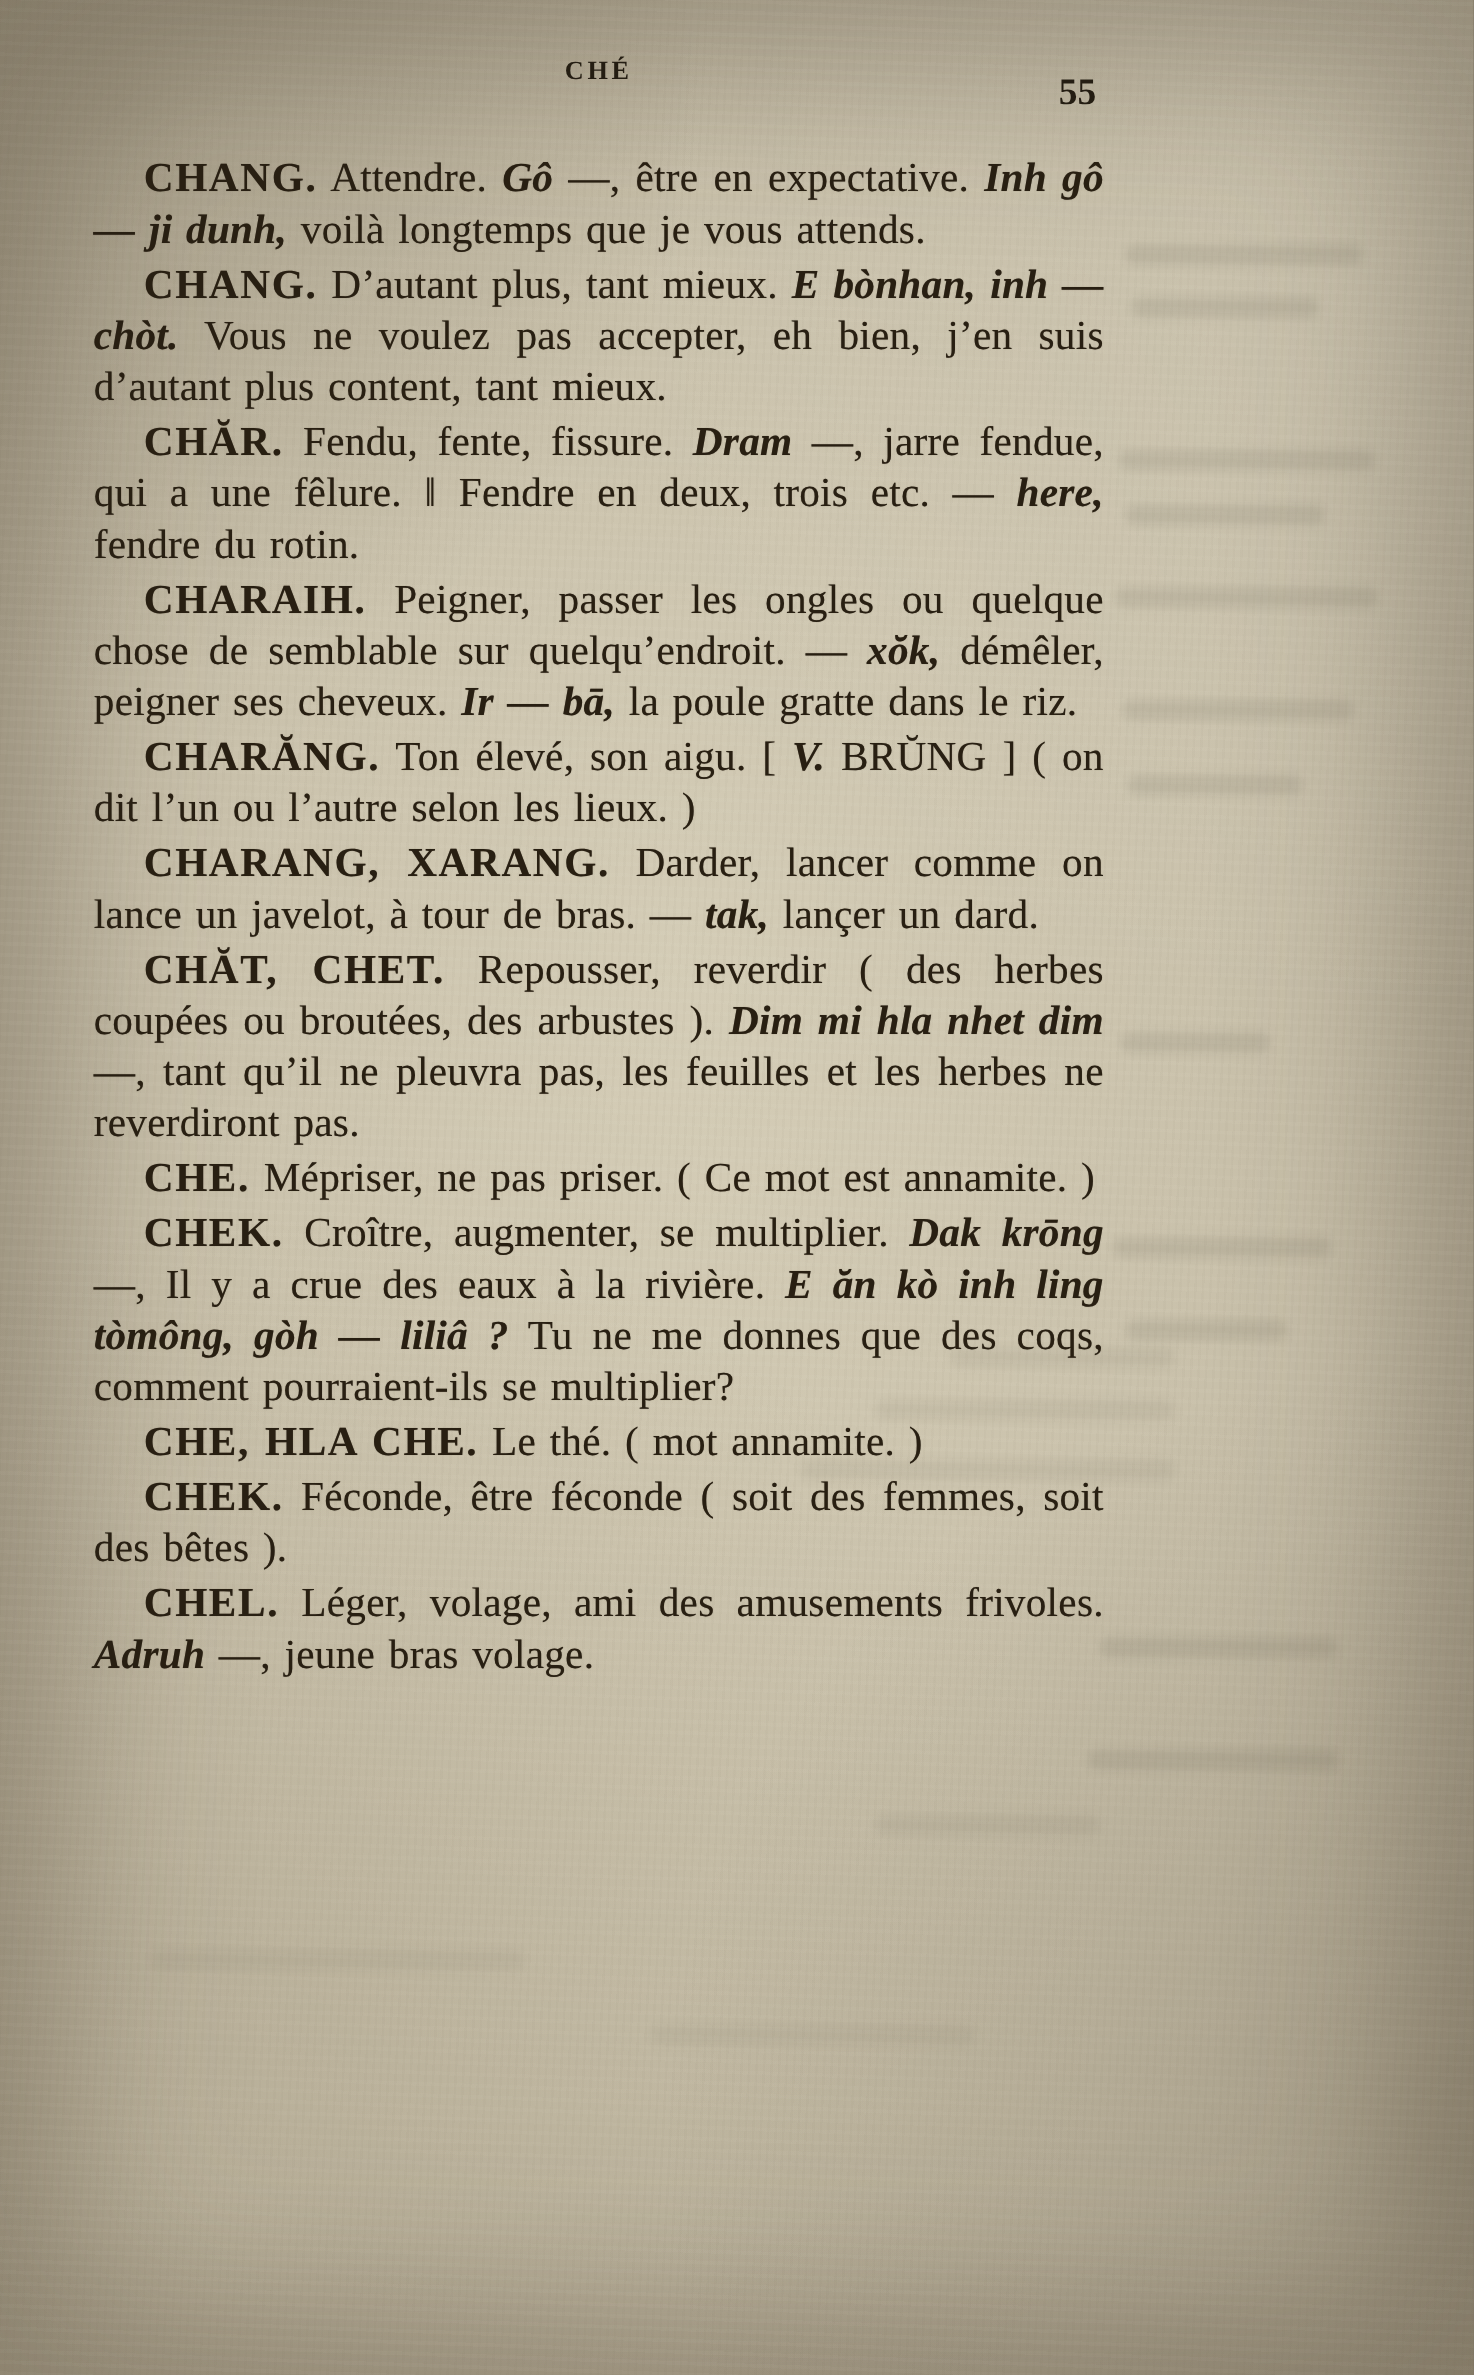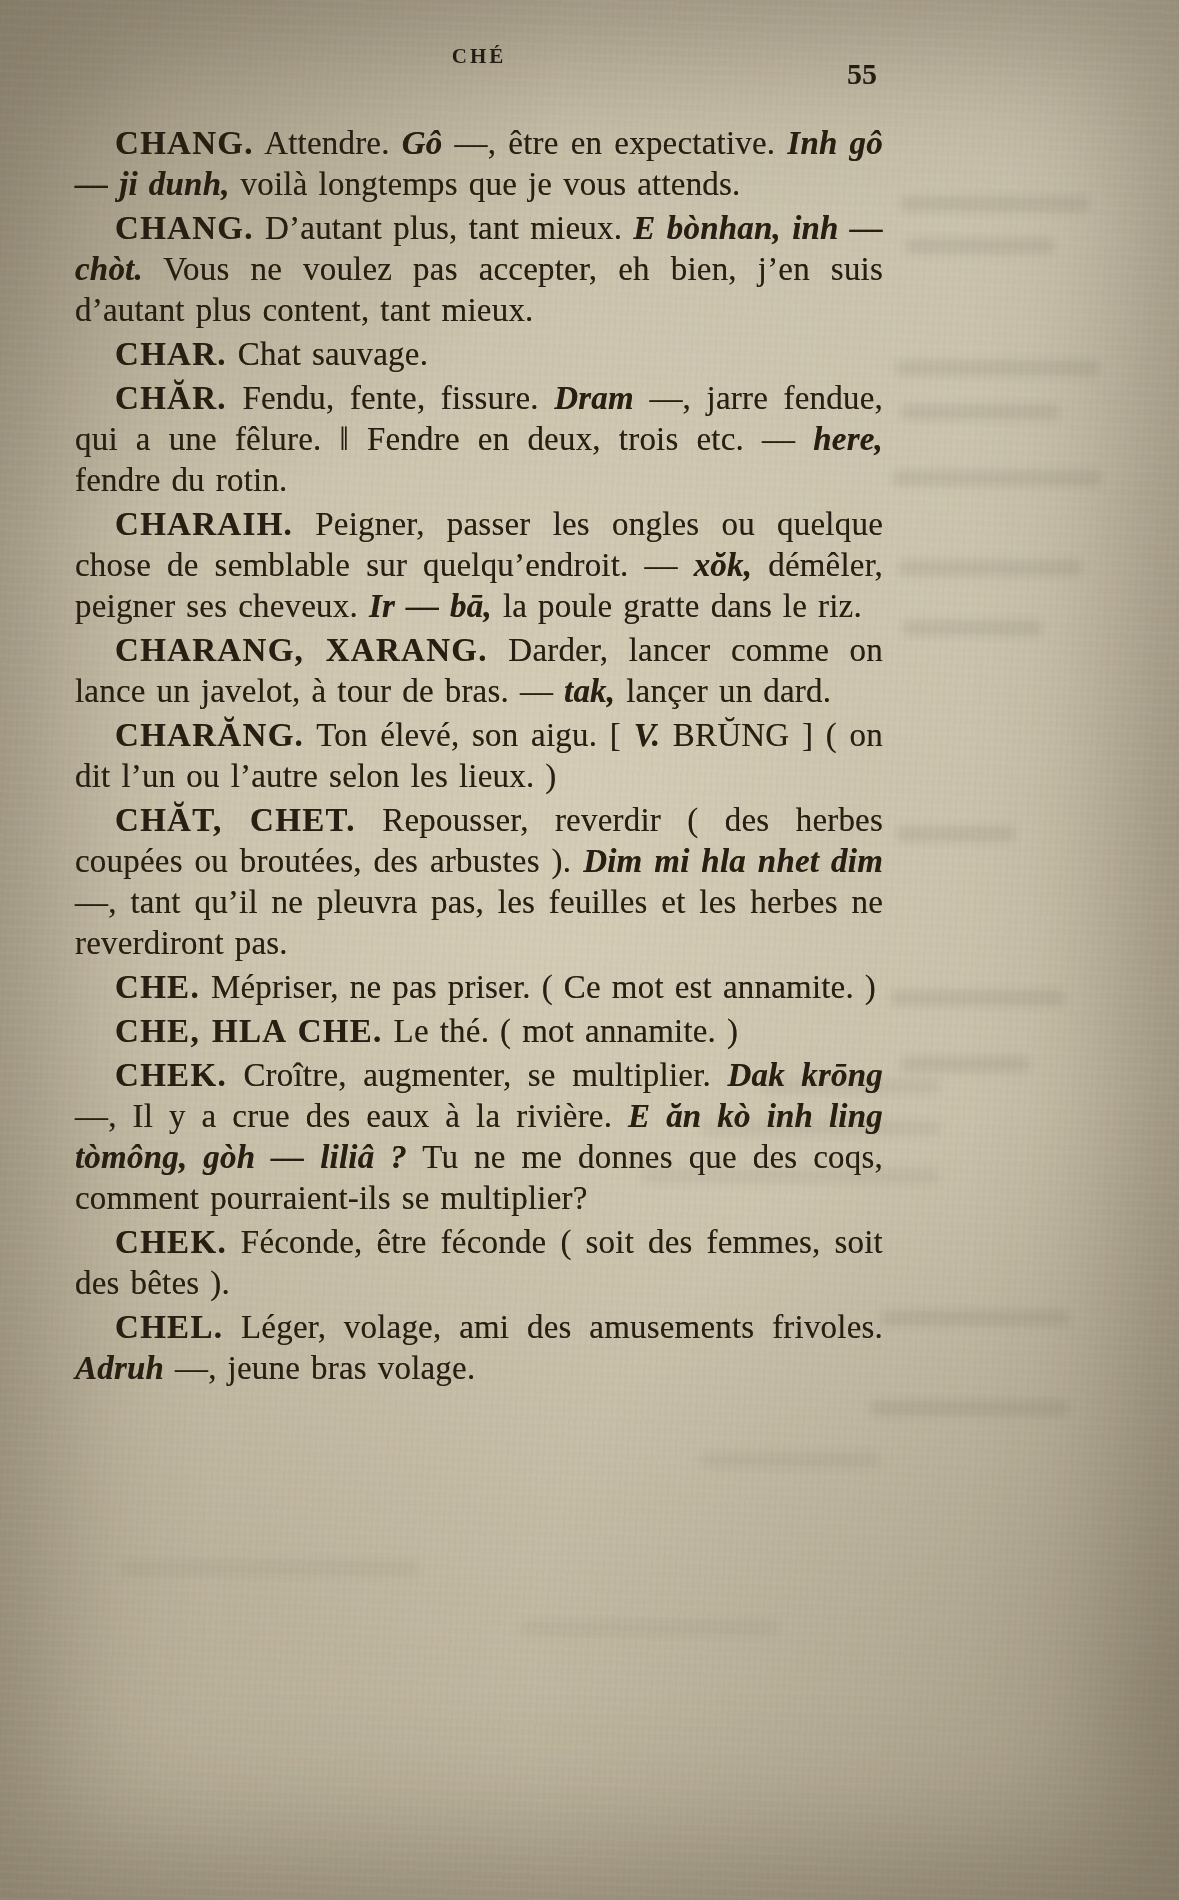--- a/index.html
+++ b/index.html
@@ -99,27 +99,26 @@
   </div>
 
   <div class="textblock">
     <div class="header">
       <span class="running-title">CHÉ</span>
       <span class="page-number">55</span>
     </div>
     <div class="entries">
         <p class="entry"><span class="hw">CHANG.</span><span> Attendre. </span><span class="fo">Gô</span><span> —, être en expectative. </span><span class="fo">Inh gô — ji dunh,</span><span> voilà longtemps que je vous attends.</span></p>
         <p class="entry"><span class="hw">CHANG.</span><span> D’autant plus, tant mieux. </span><span class="fo">E bònhan, inh — chòt.</span><span> Vous ne voulez pas accepter, eh bien, j’en suis d’autant plus content, tant mieux.</span></p>
-        <p class="entry"><span class="hw">CHAR.</span><span> Chat sauvage.</span></p>
         <p class="entry"><span class="hw">CHĂR.</span><span> Fendu, fente, fissure. </span><span class="fo">Dram</span><span> —, jarre fendue, qui a une fêlure. ‖ Fendre en deux, trois etc. — </span><span class="fo">here,</span><span> fendre du rotin.</span></p>
         <p class="entry"><span class="hw">CHARAIH.</span><span> Peigner, passer les ongles ou quelque chose de semblable sur quelqu’endroit. — </span><span class="fo">xŏk,</span><span> démêler, peigner ses cheveux. </span><span class="fo">Ir — bā,</span><span> la poule gratte dans le riz.</span></p>
+        <p class="entry"><span class="hw">CHARĂNG.</span><span> Ton élevé, son aigu. [ </span><span class="fo">V.</span><span> BRŬNG ] ( on dit l’un ou l’autre selon les lieux. )</span></p>
         <p class="entry"><span class="hw">CHARANG, XARANG.</span><span> Darder, lancer comme on lance un javelot, à tour de bras. — </span><span class="fo">tak,</span><span> lançer un dard.</span></p>
-        <p class="entry"><span class="hw">CHARĂNG.</span><span> Ton élevé, son aigu. [ </span><span class="fo">V.</span><span> BRŬNG ] ( on dit l’un ou l’autre selon les lieux. )</span></p>
         <p class="entry"><span class="hw">CHĂT, CHET.</span><span> Repousser, reverdir ( des herbes coupées ou broutées, des arbustes ). </span><span class="fo">Dim mi hla nhet dim</span><span> —, tant qu’il ne pleuvra pas, les feuilles et les herbes ne reverdiront pas.</span></p>
         <p class="entry"><span class="hw">CHE.</span><span> Mépriser, ne pas priser. ( Ce mot est annamite. )</span></p>
+        <p class="entry"><span class="hw">CHEK.</span><span> Croître, augmenter, se multiplier. </span><span class="fo">Dak krōng</span><span> —, Il y a crue des eaux à la rivière. </span><span class="fo">E ăn kò inh ling tòmông, gòh — liliâ ?</span><span> Tu ne me donnes que des coqs, comment pourraient-ils se multiplier?</span></p>
         <p class="entry"><span class="hw">CHE, HLA CHE.</span><span> Le thé. ( mot annamite. )</span></p>
-        <p class="entry"><span class="hw">CHEK.</span><span> Croître, augmenter, se multiplier. </span><span class="fo">Dak krōng</span><span> —, Il y a crue des eaux à la rivière. </span><span class="fo">E ăn kò inh ling tòmông, gòh — liliâ ?</span><span> Tu ne me donnes que des coqs, comment pourraient-ils se multiplier?</span></p>
         <p class="entry"><span class="hw">CHEK.</span><span> Féconde, être féconde ( soit des femmes, soit des bêtes ).</span></p>
         <p class="entry"><span class="hw">CHEL.</span><span> Léger, volage, ami des amusements frivoles. </span><span class="fo">Adruh</span><span> —, jeune bras volage.</span></p>
       </div>
   </div>
 
 </div>
 
 </body></html>

